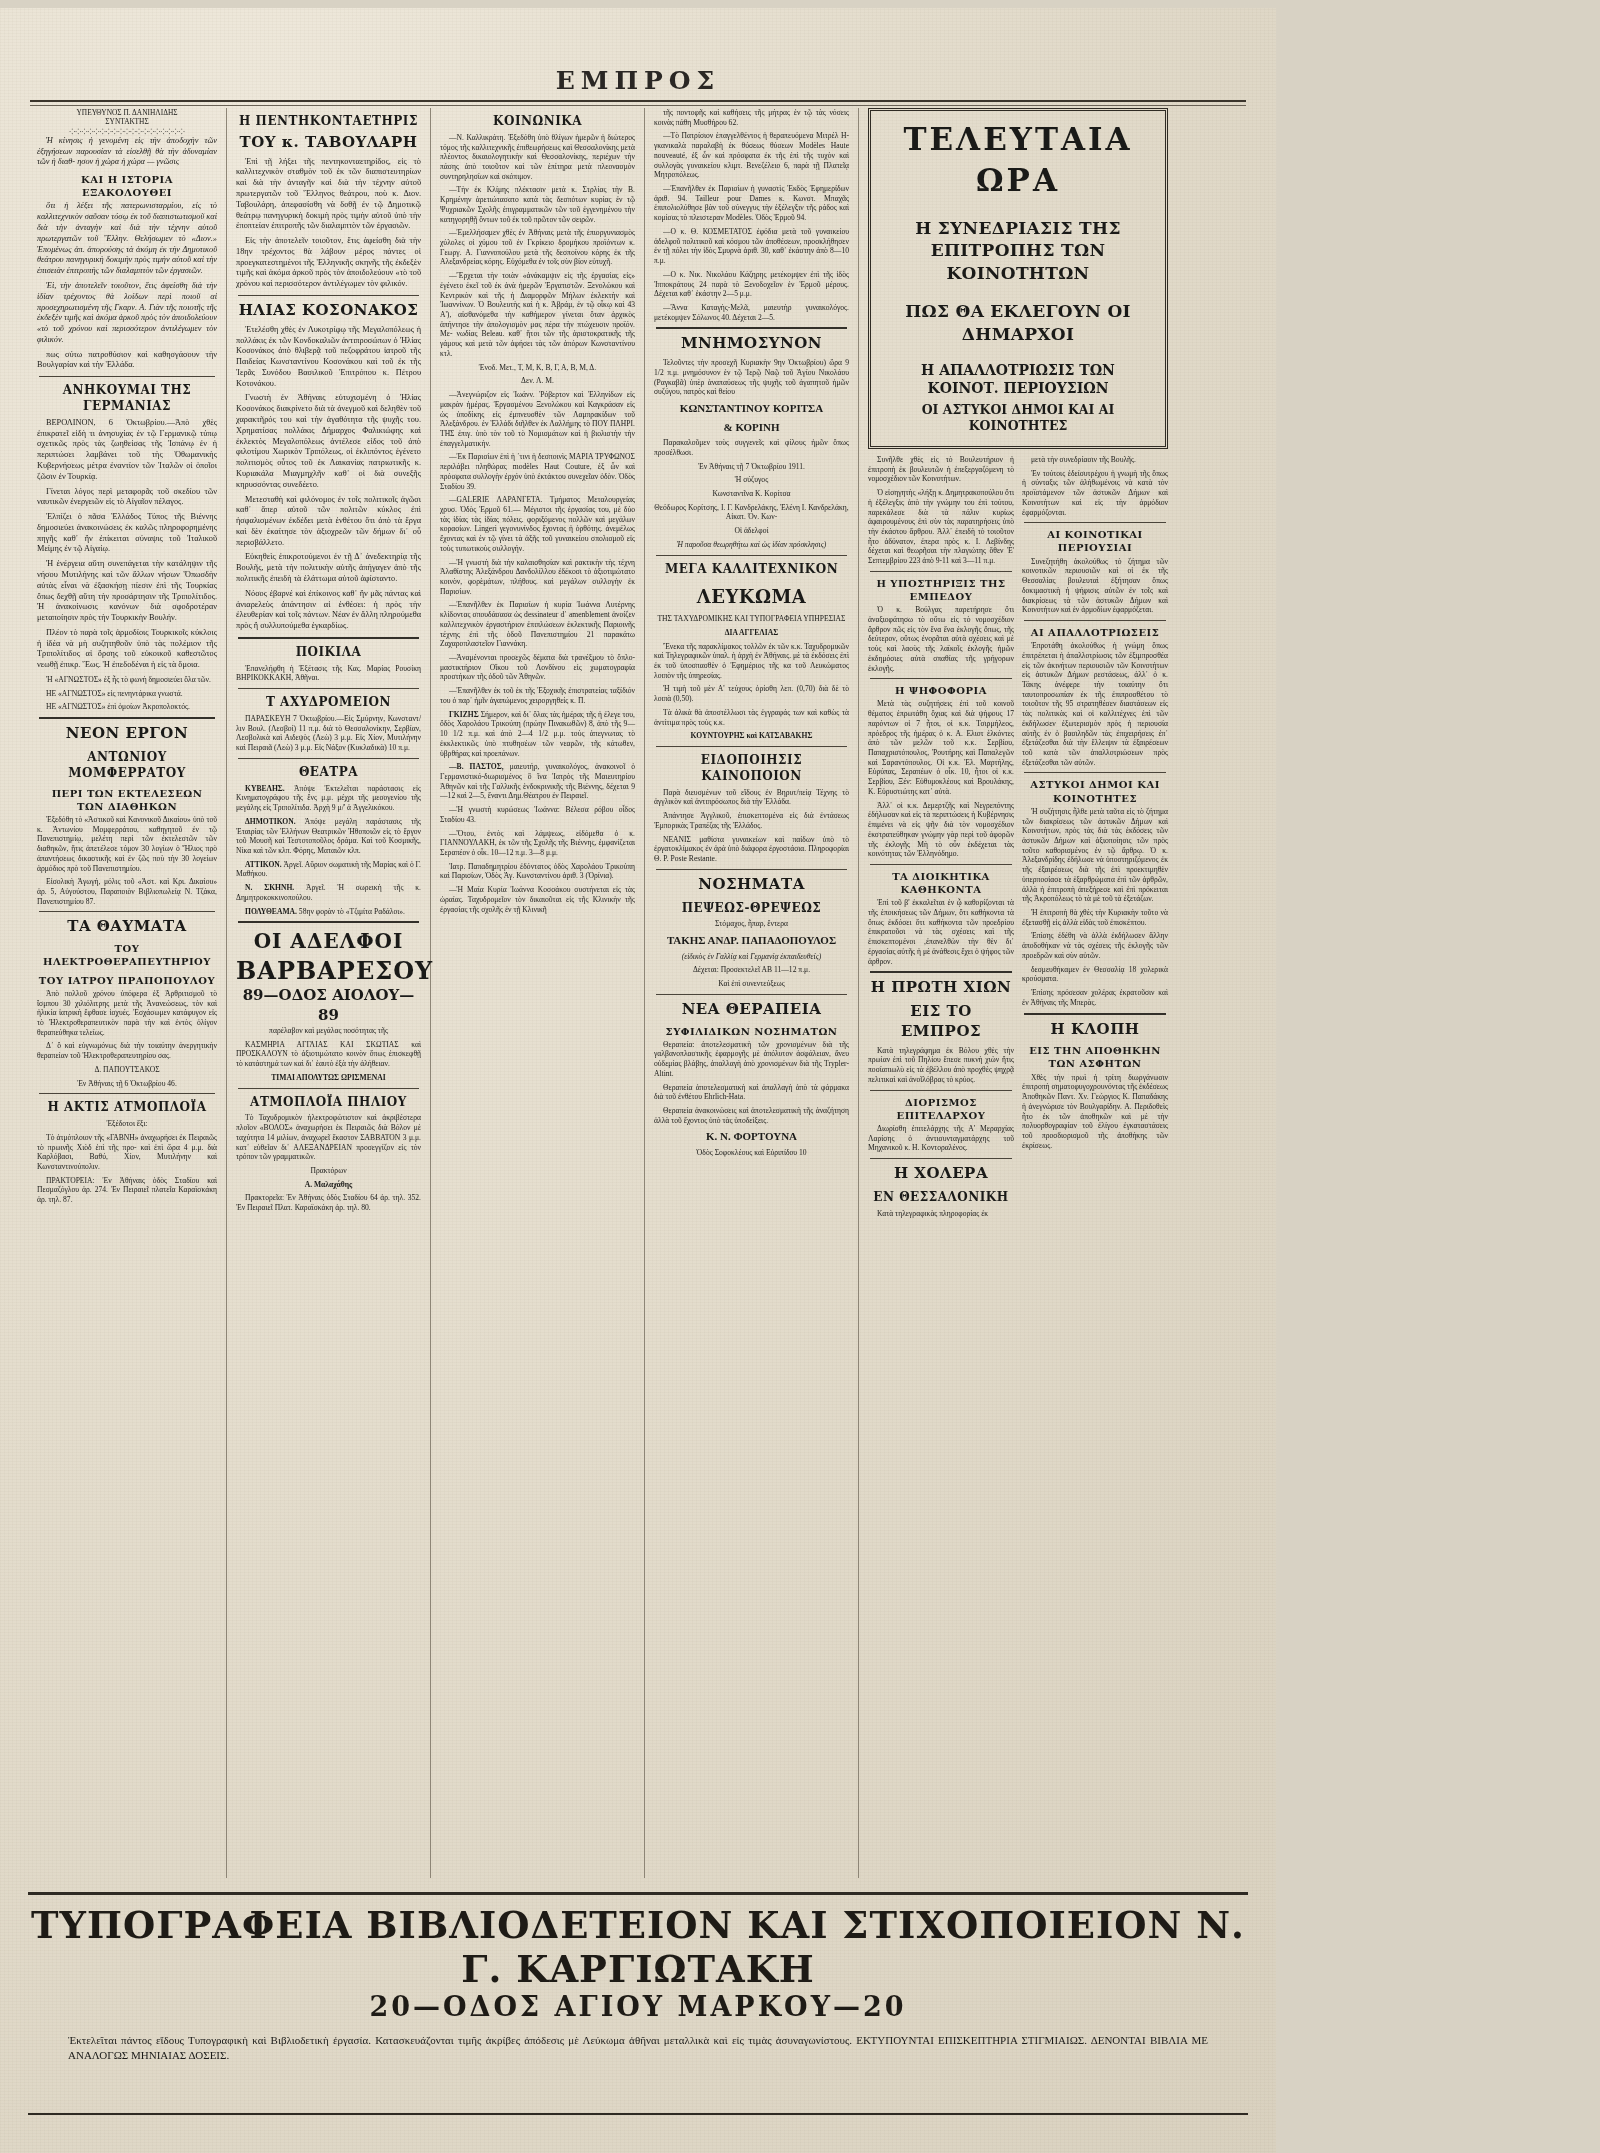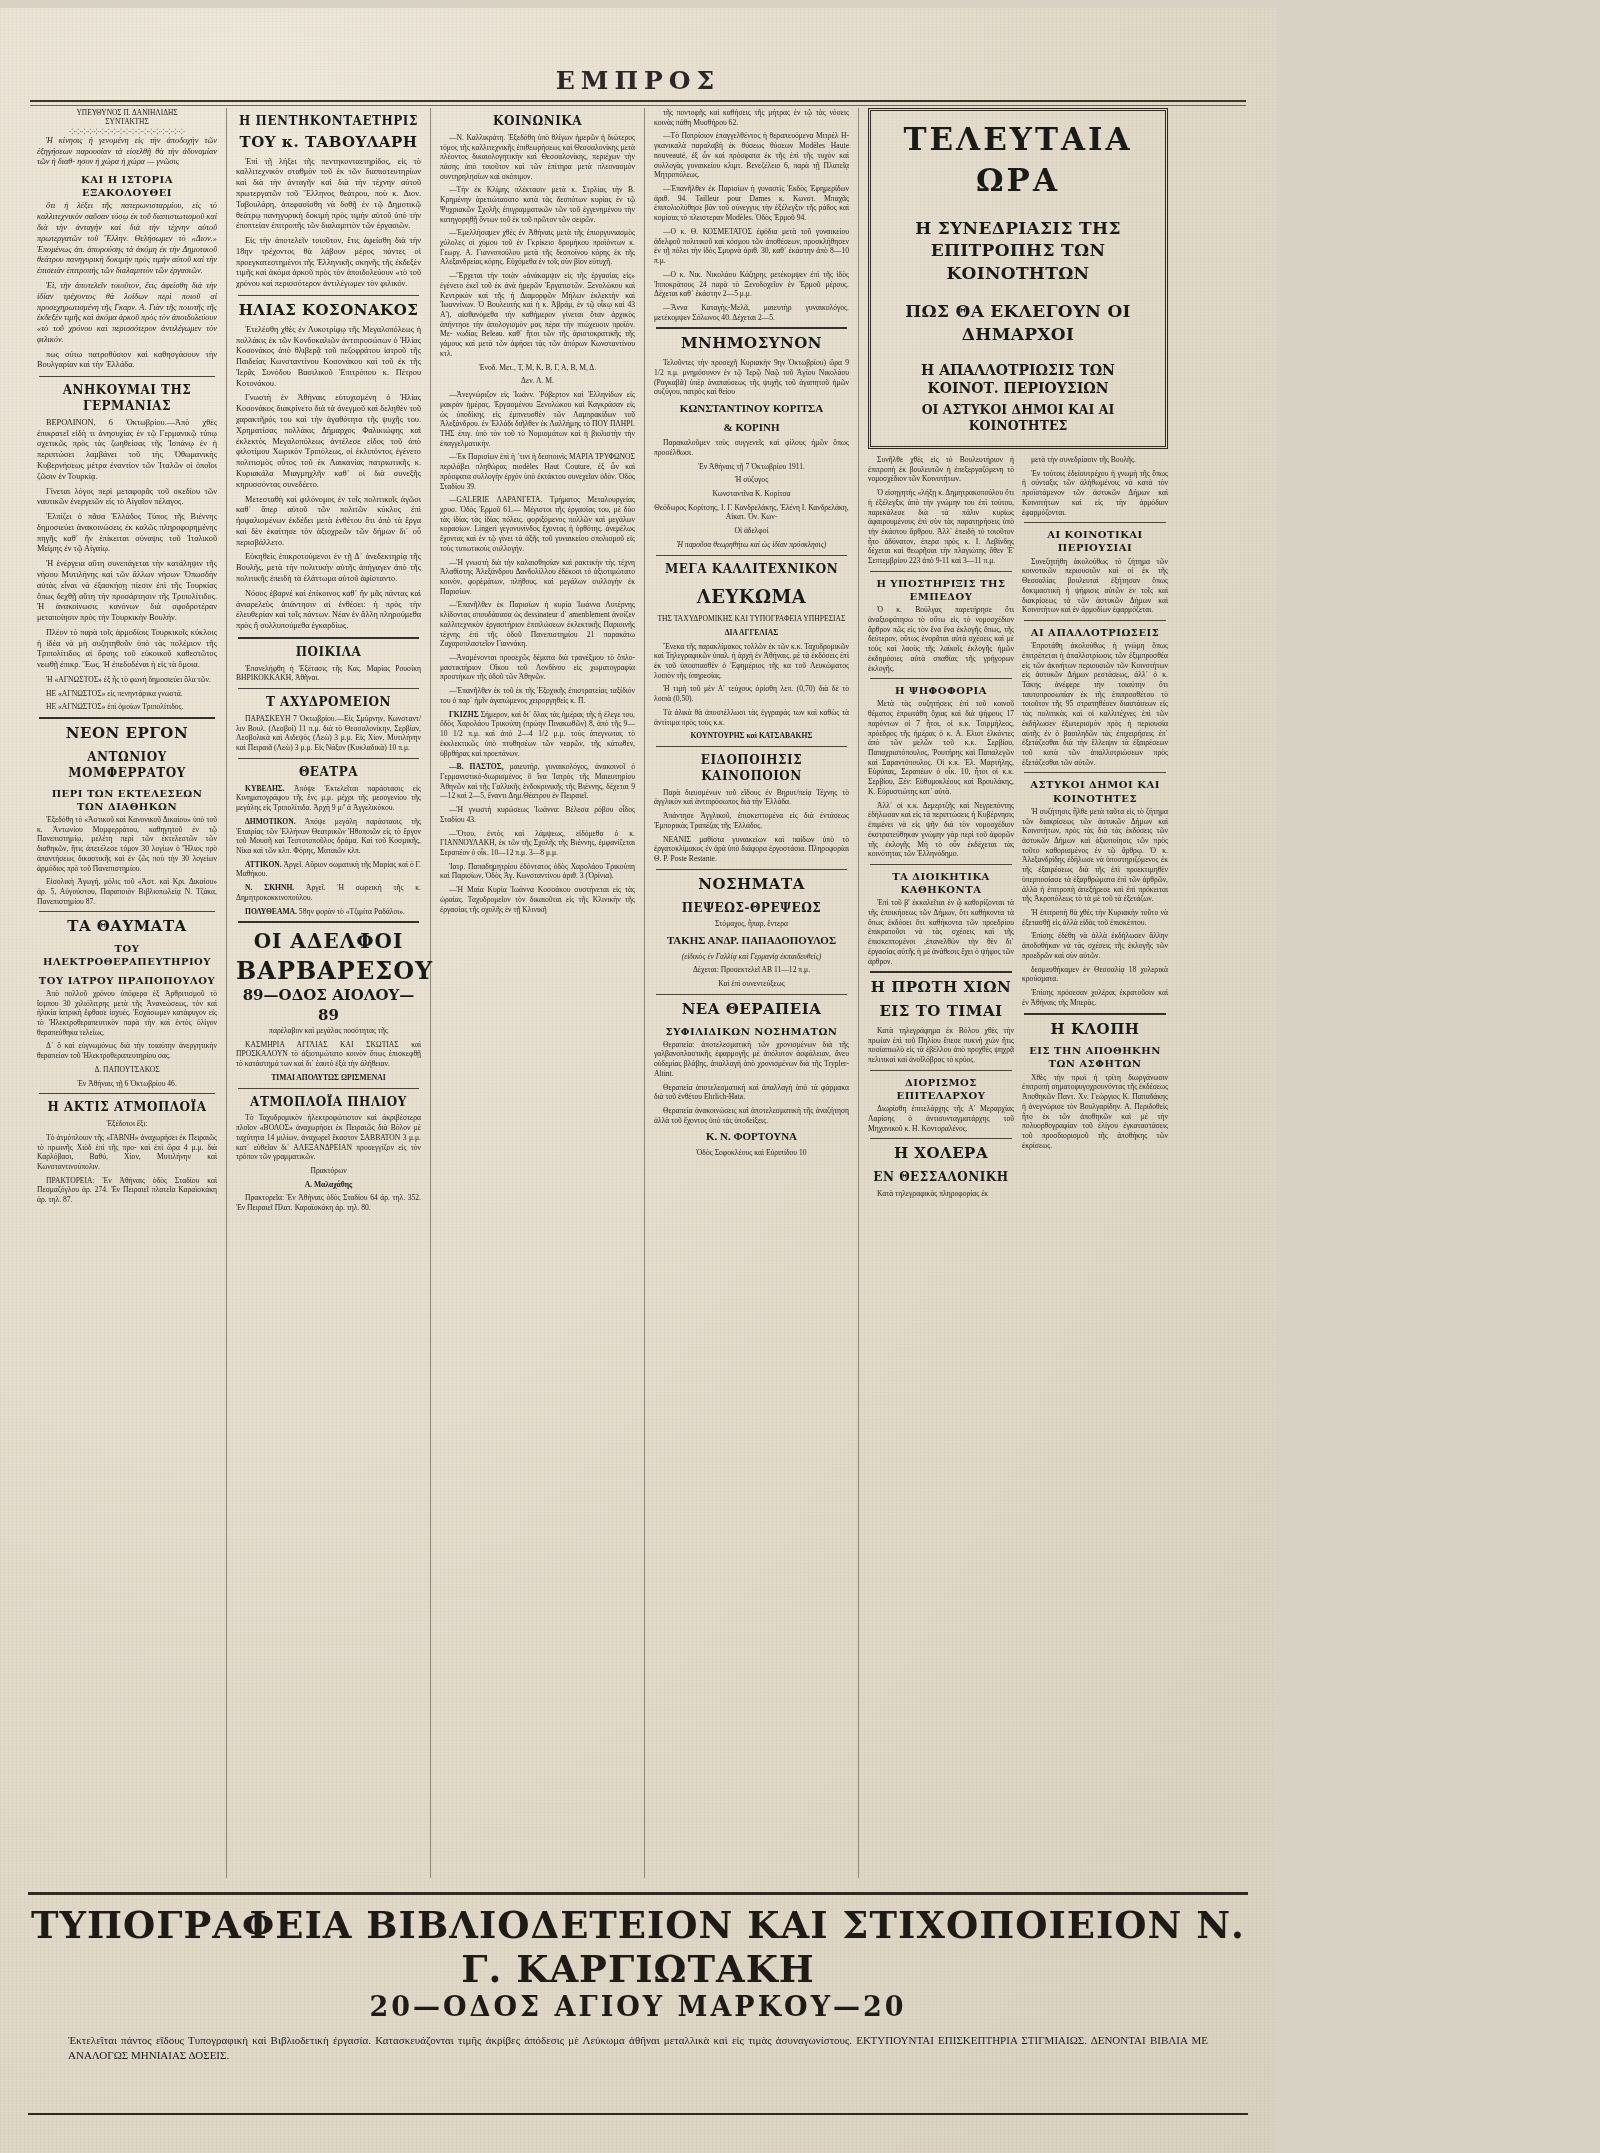--- a/index.html
+++ b/index.html
@@ -119,21 +119,21 @@
       <p class="tiny">πως σύτω πατροθύσιον καὶ καθησγάσουν τὴν Βουλγαρίαν καὶ τὴν Ἑλλάδα.</p>
       <div class="divline"></div>
       <p class="hdr h-s">ΑΝΗΚΟΥΜΑΙ ΤΗΣ ΓΕΡΜΑΝΙΑΣ</p>
       <p class="tiny">ΒΕΡΟΛΙΝΟΝ, 6 Ὀκτωβρίου.—Ἀπὸ χθὲς ἐπικρατεῖ εἰδὴ τι ἀνησυχίας ἐν τῷ Γερμανικῷ τύπῳ σχετικῶς πρὸς τὰς ζωηθείσας τῆς Ἱσπάνῳ ἐν ἡ περιπτώσει λαμβάνει τοῦ τὴς Ὁθωμανικὴς Κυβερνήσεως μέτρα ἐναντίον τῶν Ἰταλῶν οἱ ὁποῖοι ζῶσιν ἐν Τουρκίᾳ.</p>
       <p class="tiny">Γίνεται λόγος περὶ μεταφορᾶς τοῦ σκεδίου τῶν ναυτικῶν ἐνεργειῶν εἰς τὸ Αἰγαῖον πέλαγος.</p>
       <p class="tiny">Ἐλπίζει ὁ πᾶσα Ἑλλάδος Τύπος τῆς Βιέννης δημοσιεύει ἀνακοινώσεις ἐκ καλῶς πληροφορημένης πηγῆς καθ᾽ ἣν ἐπίκειται σύναψις τοῦ Ἰταλικοῦ Μείμης ἐν τῷ Αἰγαίῳ.</p>
       <p class="tiny">Ἡ ἐνέργεια αὕτη συνεπάγεται τὴν κατάληψιν τῆς νήσου Μυτιλήνης καὶ τῶν ἄλλων νήσων Ὅπωσδὴν αὐτὰς εἶναι νὰ ἐξασκήσῃ πίεσιν ἐπὶ τῆς Τουρκίας ὅπως δεχθῇ αὕτη τὴν προσάρτησιν τῆς Τριπολίτιδος. Ἡ ἀνακοίνωσις κανόνων διὰ σφοδροτέραν μεταποίησιν πρὸς τὴν Τουρκικὴν Βουλήν.</p>
       <p class="tiny">Πλέον τὸ παρὰ τοῖς ἁρμοδίοις Τουρκικοῖς κύκλοις ἡ ἰδέα νὰ μὴ συζητηθοῦν ὑπὸ τὰς πολέμιον τῆς Τριπολίτιδος αἱ ὅρσης τοῦ εὐκοικοῦ καθεστῶτος νεωθῇ ἐπικρ. Ἕως. Ἡ ἐπεδοδέναι ἡ εἰς τὰ ὅμοια.</p>
       <p class="xtiny">Ἡ «ΑΓΝΩΣΤΟΣ» ἐξ ἧς τὸ φωνὴ δημοσιεύει ὅλα τῶν.</p>
       <p class="xtiny">ΗΕ «ΑΓΝΩΣΤΟΣ» εἰς πενηντάρικα γνωστά.</p>
-      <p class="xtiny">ΗΕ «ΑΓΝΩΣΤΟΣ» ἐπὶ ὁμοίων Τριπολίτιδος.</p>
+      <p class="xtiny">ΗΕ «ΑΓΝΩΣΤΟΣ» ἐπὶ ὁμοίων Ἀκροπολοκτός.</p>
       <div class="divline thick"></div>
       <p class="hdr h-m">ΝΕΟΝ ΕΡΓΟΝ</p>
       <p class="hdr h-s">ΑΝΤΩΝΙΟΥ ΜΟΜΦΕΡΡΑΤΟΥ</p>
       <p class="hdr h-xs">ΠΕΡΙ ΤΩΝ ΕΚΤΕΛΕΣΕΩΝ ΤΩΝ ΔΙΑΘΗΚΩΝ</p>
       <p class="xtiny">Ἐξεδόθη τὸ «Ἀστικοῦ καὶ Κανονικοῦ Δικαίου» ὑπὸ τοῦ κ. Ἀντωνίου Μομφερράτου, καθηγητοῦ ἐν τῷ Πανεπιστημίῳ, μελέτη περὶ τῶν ἐκτελεστῶν τῶν διαθηκῶν, ἥτις ἀπετέλεσε τόμον 30 λογίων ὁ Ἥλιος πρὸ ἀπαντήσεως δικαστικῆς καὶ ἐν ζῶς ποὺ τὴν 30 λογείων ἁρμόδιος πρὸ τοῦ Πανεπιστημίου.</p>
       <p class="xtiny">Εἰσολικὴ Ἀγωγή, μόλις τοῦ «Ἀστ. καὶ Κρι. Δικαίου» ἀρ. 5, Αὐγούστου, Παραποιὸν Βιβλιοπωλείᾳ Ν. Τζάκα, Πανεπιστημίου 87.</p>
       <div class="divline"></div>
       <p class="hdr h-m">ΤΑ ΘΑΥΜΑΤΑ</p>
       <p class="hdr h-xs">ΤΟΥ ΗΛΕΚΤΡΟΘΕΡΑΠΕΥΤΗΡΙΟΥ</p>
       <p class="hdr h-xs">ΤΟΥ ΙΑΤΡΟΥ ΠΡΑΠΟΠΟΥΛΟΥ</p>
@@ -282,21 +282,21 @@
           <p class="xtiny">Ὁ κ. Βούλγας παρετήρησε ὅτι ἀναξιοφάτησω τὸ οὕτω εἰς τὸ νομοσχέδιον ἄρθρον πῶς εἰς τὸν ἕνα ἕνα ἐκλογῆς ὅπως, τῆς δεύτερον, οὕτως ἐνορᾶται αὐτὰ σχέσεις καὶ μὲ τοὺς καὶ λαοὺς τῆς λαϊκοῖς ἐκλογῆς ἡμῶν ἐκδημόσιες αὐτὰ σπαθίας τῆς γρήγορων ἐκλογῆς.</p>
           <div class="divline"></div>
           <p class="hdr h-xs">Η ΨΗΦΟΦΟΡΙΑ</p>
           <p class="xtiny">Μετὰ τὰς συζητήσεις ἐπὶ τοῦ κοινοῦ θέματος ἐπρωτάθη ὄχιας καὶ διὰ ψήφους 17 παρόντων οἱ 7 ἧτοι, οἱ κ.κ. Τσιρμήλεος, πρόεδρος τῆς ἡμέρας ὁ κ. Α. Ελιοτ ἑλκόντες ἀπὸ τῶν μελῶν τοῦ κ.κ. Σερβίου, Παπαχριστόπουλος, Ῥουτήρης καὶ Παπαλεγῶν καὶ Σαραντόπουλος. Οἱ κ.κ. Ἑλ. Μαρτήλης, Εὐρύπας, Σεραπέων ὁ οἶκ. 10, ἧτοι οἱ κ.κ. Σερβίου, Ξέν: Εὐθυμοκλέους καὶ Βρουλάκης, Κ. Εὐρυστιώτης κατ᾽ αὐτὰ.</p>
           <p class="xtiny">Ἀλλ᾽ οἱ κ.κ. Δεμερτζῆς καὶ Νεγρεπόντης ἐδήλωσαν καὶ εἰς τὰ περιπτώσεις ἡ Κυβέρνησις ἐπιμένει νὰ εἰς ψῆν διὰ τὸν νομοσχέδιον ἐκστρατεύθηκαν γνώμην γὰρ περὶ τοῦ ἀφορῶν τῆς ἐκλογῆς Μὴ τὸ οὖν ἐκδέχεται τὰς κοινότητας τῶν Ἑλληνόδημο.</p>
           <div class="divline"></div>
           <p class="hdr h-xs">ΤΑ ΔΙΟΙΚΗΤΙΚΑ ΚΑΘΗΚΟΝΤΑ</p>
           <p class="xtiny">Ἐπὶ τοῦ β' ἐκκαλεῖται ἐν ᾧ καθορίζονται τὰ τῆς ἐποικήσεως τῶν Δήμων, ὅτι καθήκοντα τὰ ὅπως ἐκδόσει ὅτι καθήκοντα τῶν προεδρίου ἐπικρατοῦσι νὰ τὰς σχέσεις καὶ τῆς ἐπισκεπτομένοι ,ἐπανελθὼν τὴν θὲν δι᾽ ἐργασίας αὐτῆς ἡ μὲ ἀνάθεσις ἔχει ὁ ψήφος τῶν ἀρθρον.</p>
           <div class="divline thick"></div>
           <p class="hdr h-m">Η ΠΡΩΤΗ ΧΙΩΝ</p>
-          <p class="hdr h-m">ΕΙΣ ΤΟ ΤΙΜΑΙ</p>
+          <p class="hdr h-m">ΕΙΣ ΤΟ ΕΜΠΡΟΣ</p>
           <p class="xtiny">Κατὰ τηλεγράφημα ἐκ Βόλου χθὲς τὴν πρωίαν ἐπὶ τοῦ Πηλίου ἔπεσε πυκνὴ χιὼν ἥτις ποσίαπιωλὺ εἰς τὰ ἐβέλλου ἀπὸ προχθὲς ψηχρᾷ πελιτικαὶ καὶ ἀνοῖλόβρας τὸ κρύος.</p>
           <div class="divline"></div>
           <p class="hdr h-xs">ΔΙΟΡΙΣΜΟΣ ΕΠΙΤΕΛΑΡΧΟΥ</p>
           <p class="xtiny">Διωρίσθη ἐπιτελάρχης τῆς Α' Μεραρχίας Λαρίσης ὁ ἀντισυνταγματάρχης τοῦ Μηχανικοῦ κ. Η. Κοντοραλένος.</p>
           <div class="divline"></div>
           <p class="hdr h-m">Η ΧΟΛΕΡΑ</p>
           <p class="hdr h-s">ΕΝ ΘΕΣΣΑΛΟΝΙΚΗ</p>
           <p class="xtiny">Κατὰ τηλεγραφικὰς πληροφορίας ἐκ</p>
         </div>
 

